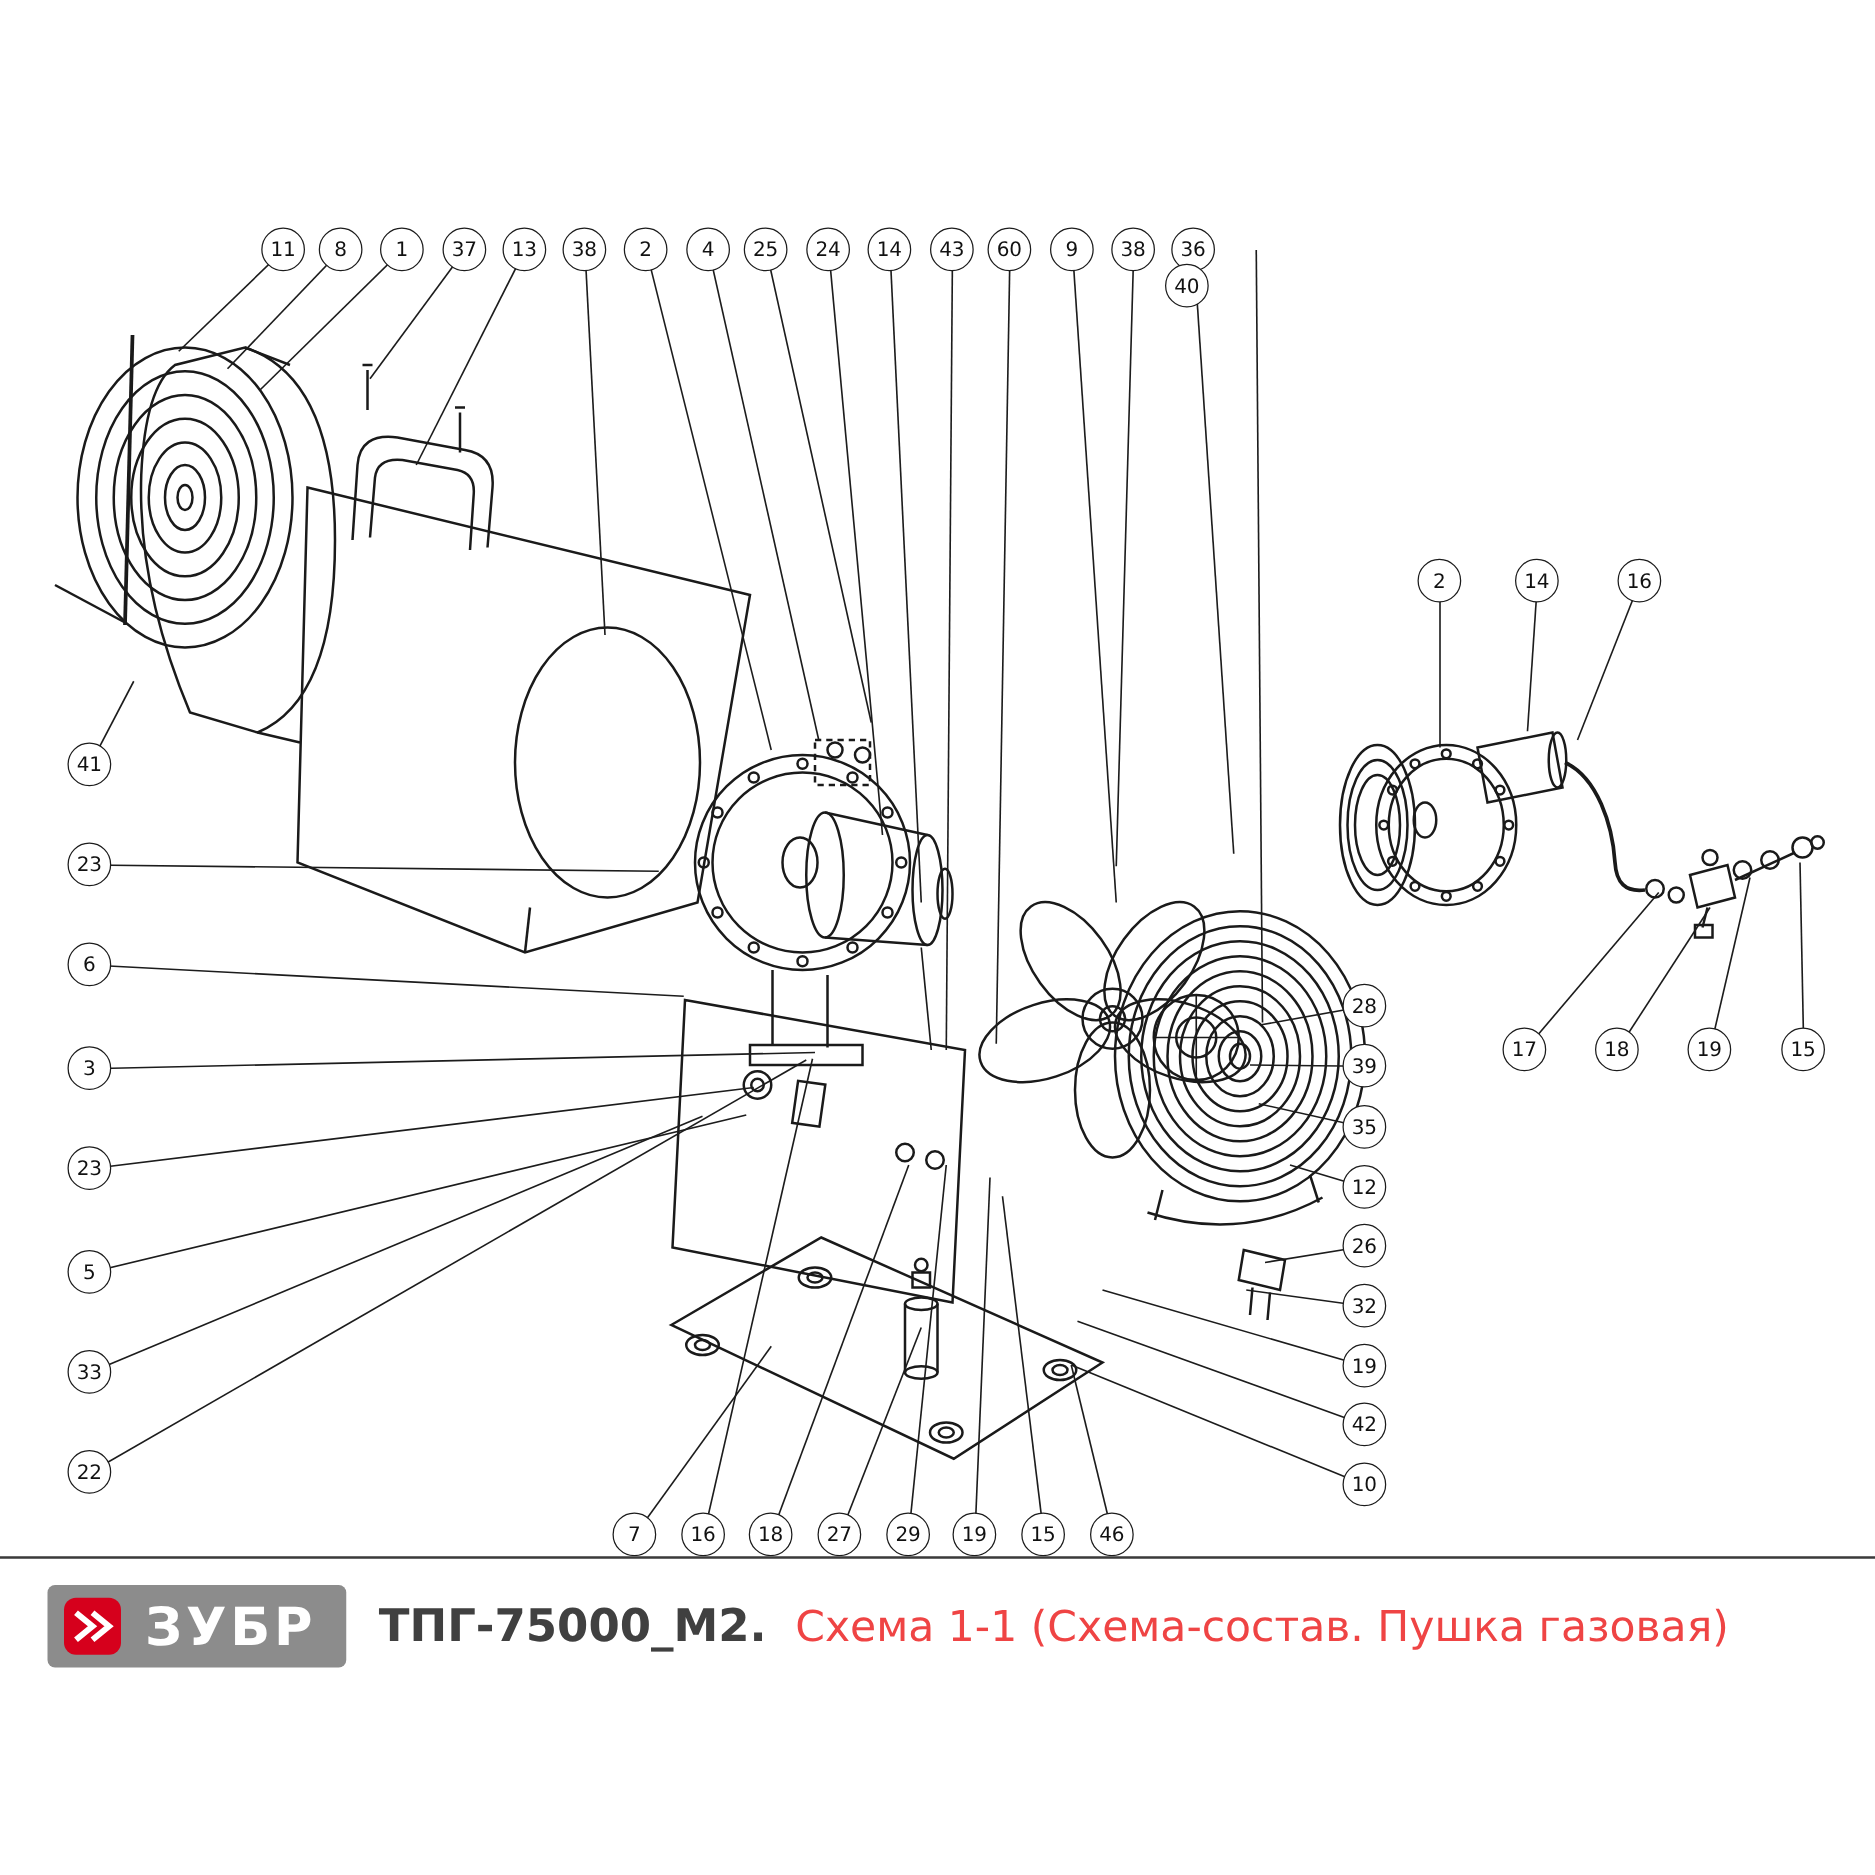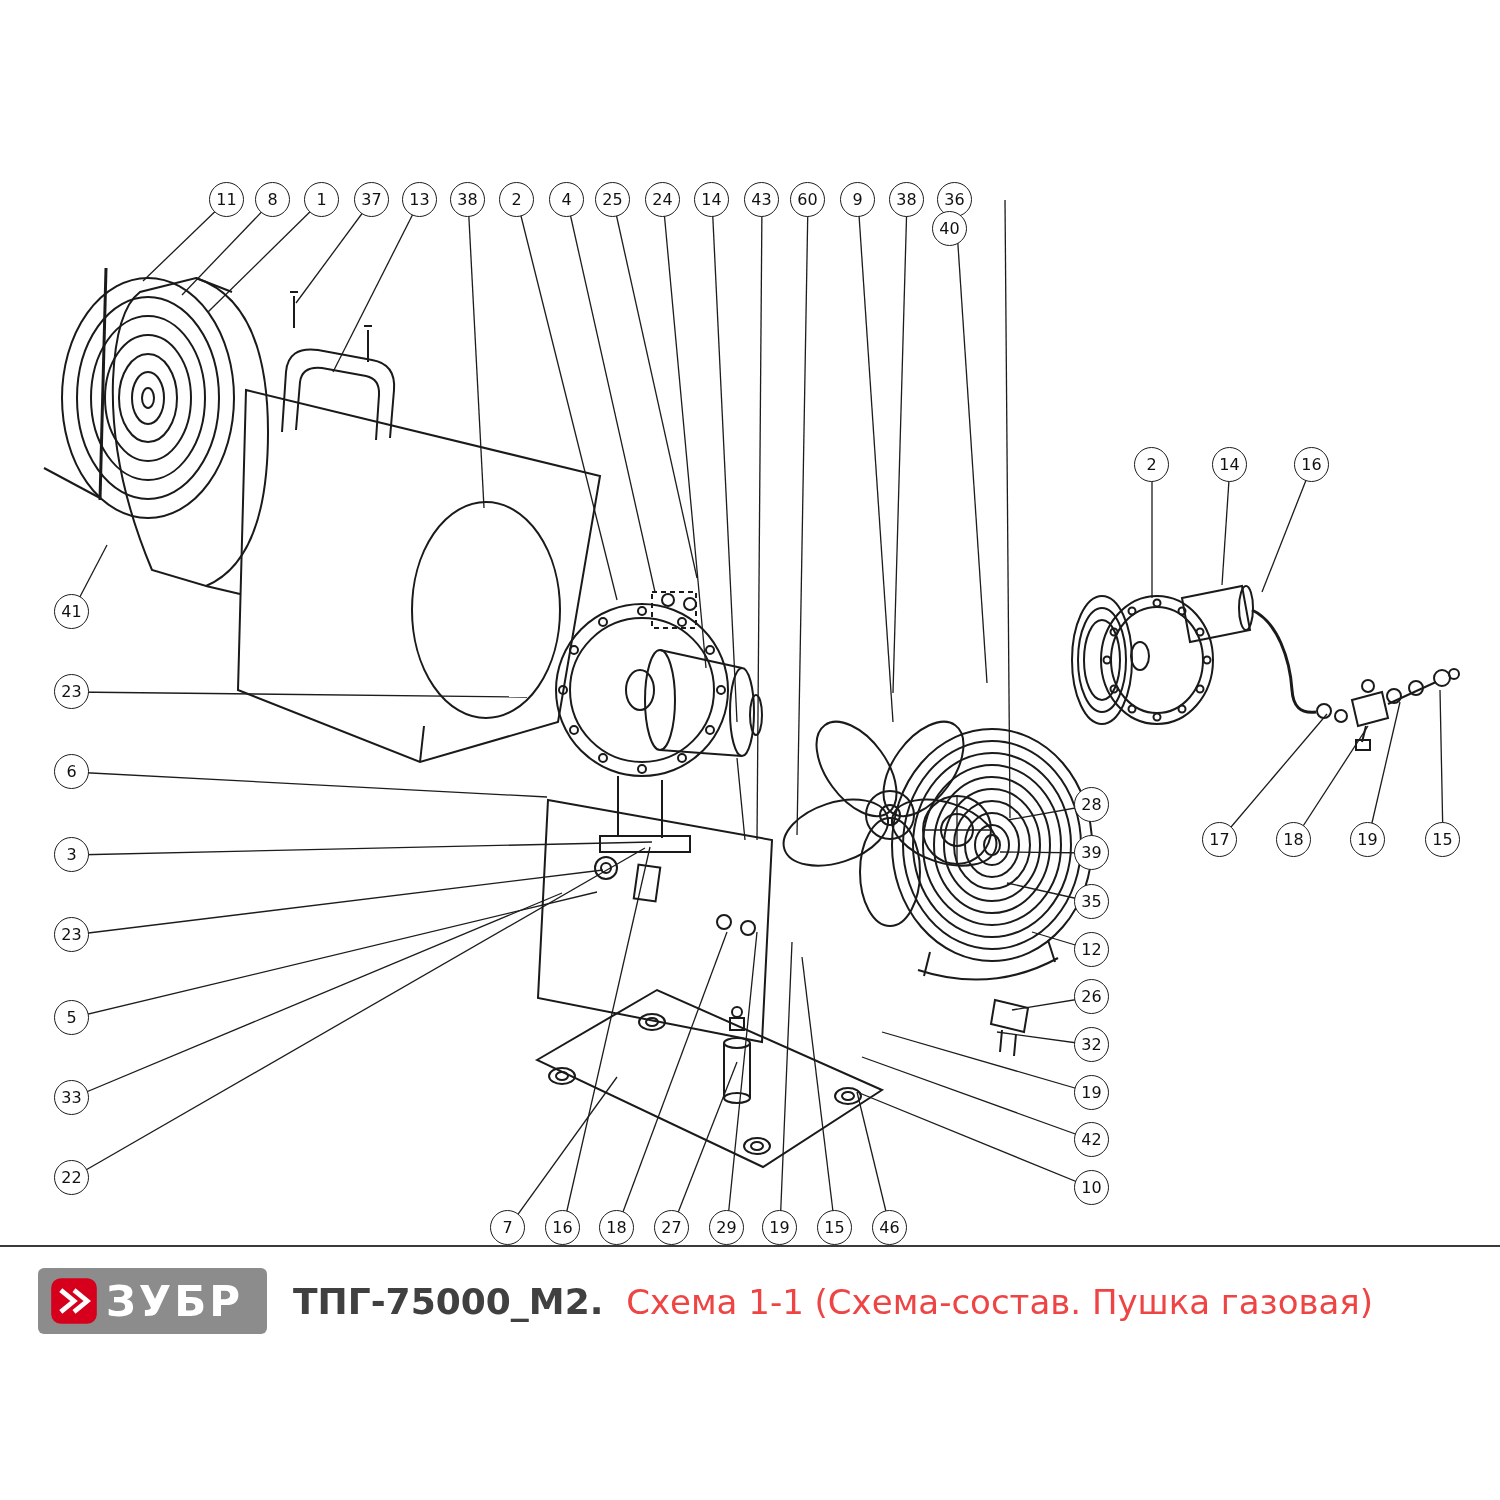--- a/index.html
+++ b/index.html
@@ -10,21 +10,21 @@
   #callout-layer{position:absolute;left:0;top:0;width:1500px;height:1388px;}
   .callout{position:absolute;width:35px;height:35px;margin-left:-18px;margin-top:-18px;
            border:1.7px solid #1c1c1c;border-radius:50%;background:#fff;
            display:flex;align-items:center;justify-content:center;
            font-size:16px;font-weight:400;color:#111;box-sizing:border-box;}
   .leader{stroke:#1c1c1c;stroke-width:1.3;}
   .footer{position:absolute;left:0;bottom:0;width:1500px;height:110px;
           border-top:2px solid #3a3a3a;background:#fff;
           display:flex;align-items:center;box-sizing:border-box;padding-left:38px;gap:26px;}
   .logo{background:#8c8c8c;border-radius:6px;height:66px;padding:0 24px 0 12px;
-        display:flex;align-items:center;gap:8px;}
+        display:flex;align-items:center;gap:18px;}
   .logo-text{color:#ffffff;font-weight:bold;font-size:42px;letter-spacing:3px;}
   .caption{font-size:34px;white-space:nowrap;}
   .model{font-weight:bold;font-size:36px;color:#404040;}
   .scheme{font-weight:normal;margin-left:12px;color:#ef4444;}
   .draw{fill:none;stroke:#1a1a1a;stroke-width:2;}
   .thin{stroke-width:1.3;}
   .thick{stroke-width:3;}
 </style>
 </head>
 <body>

